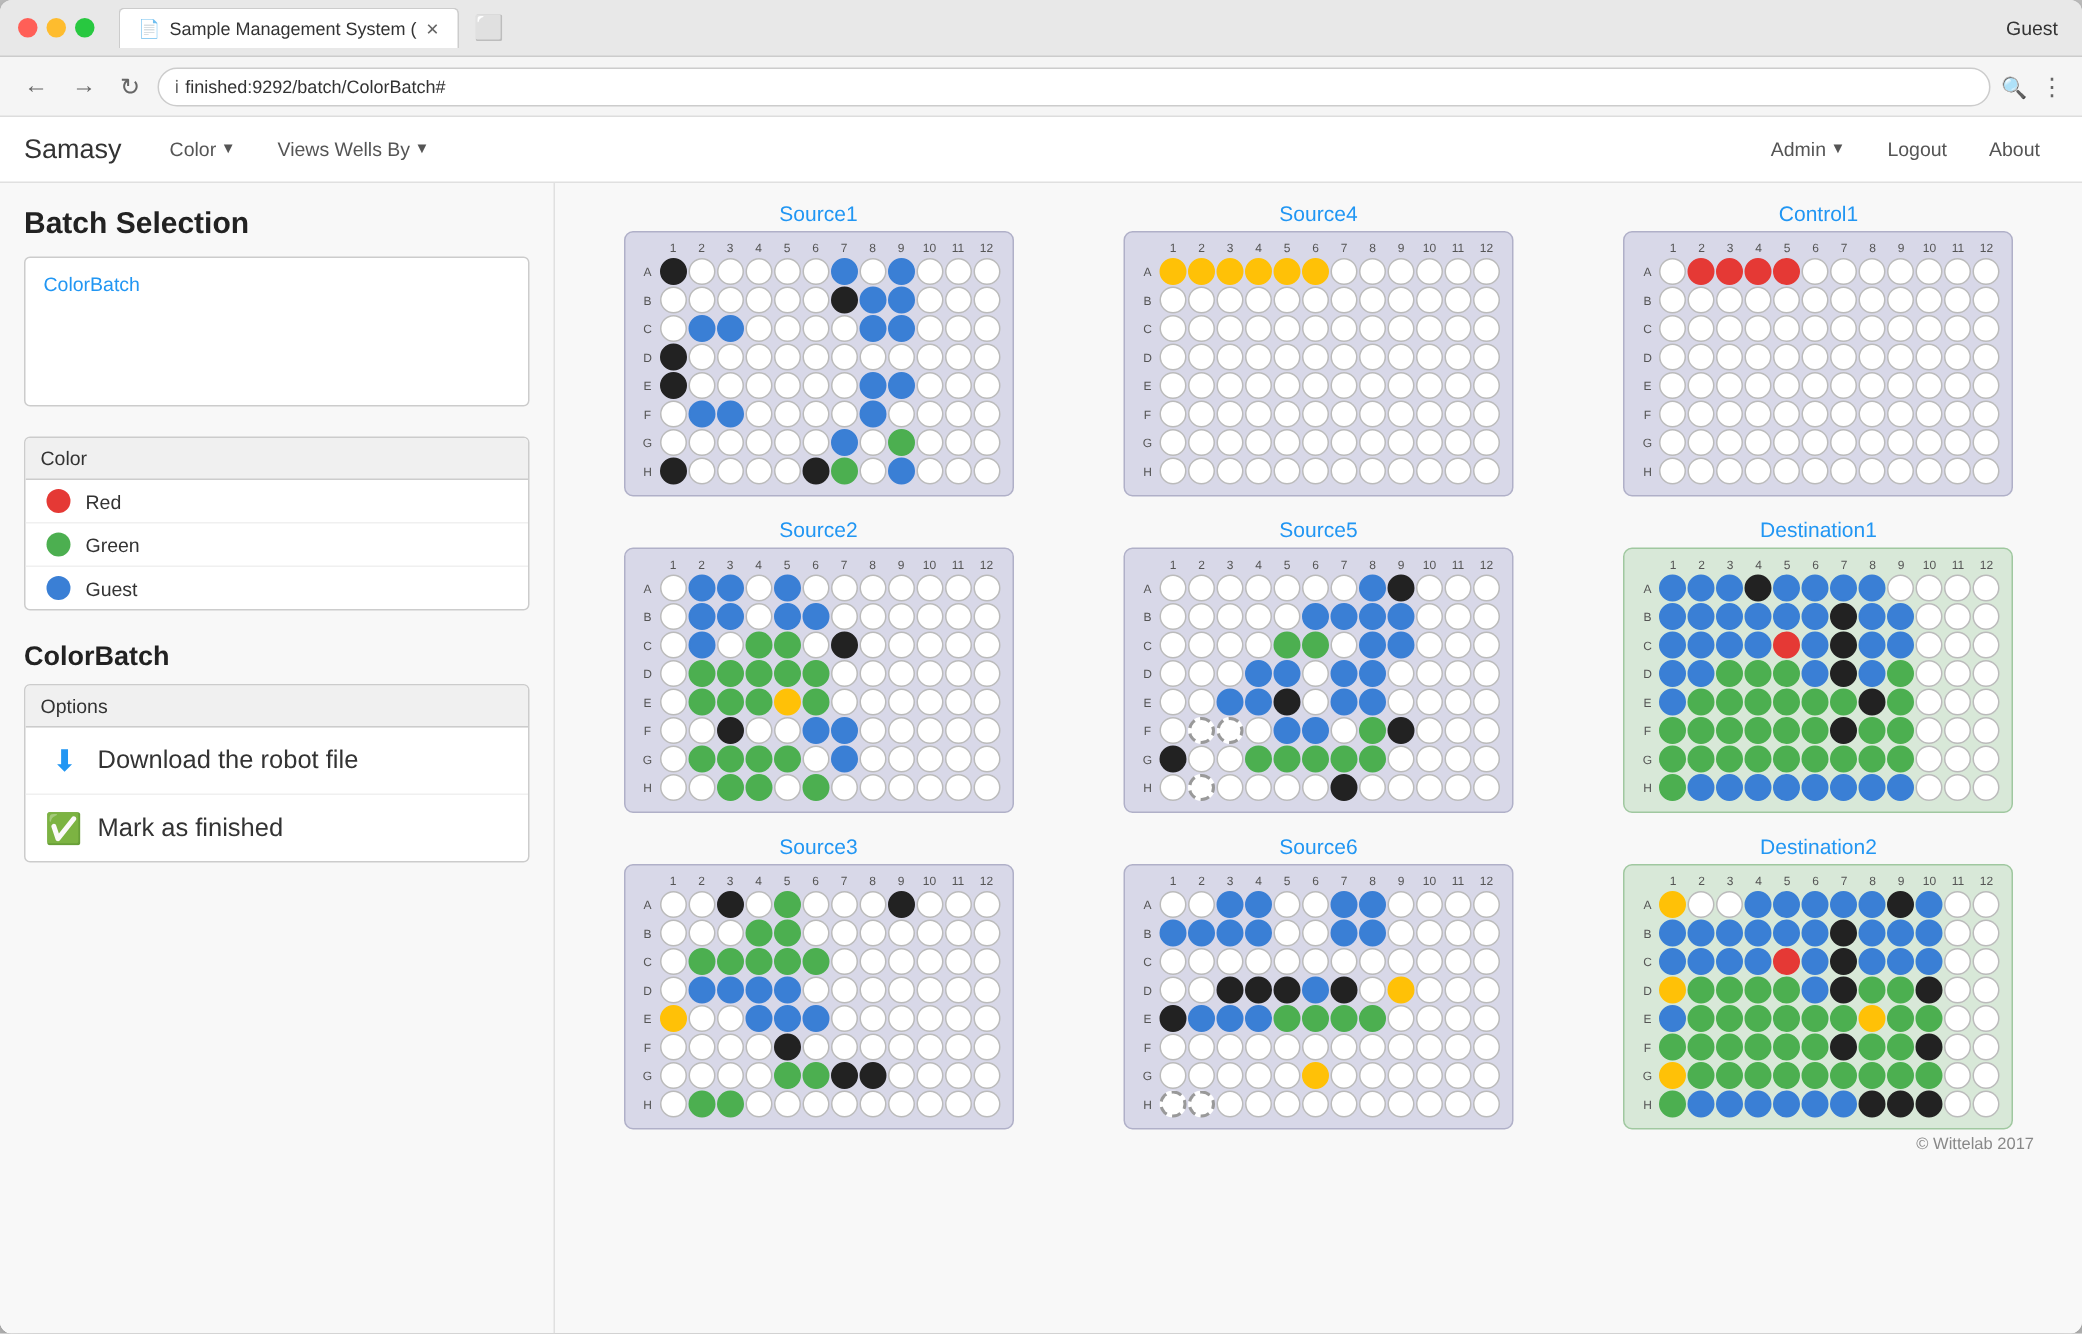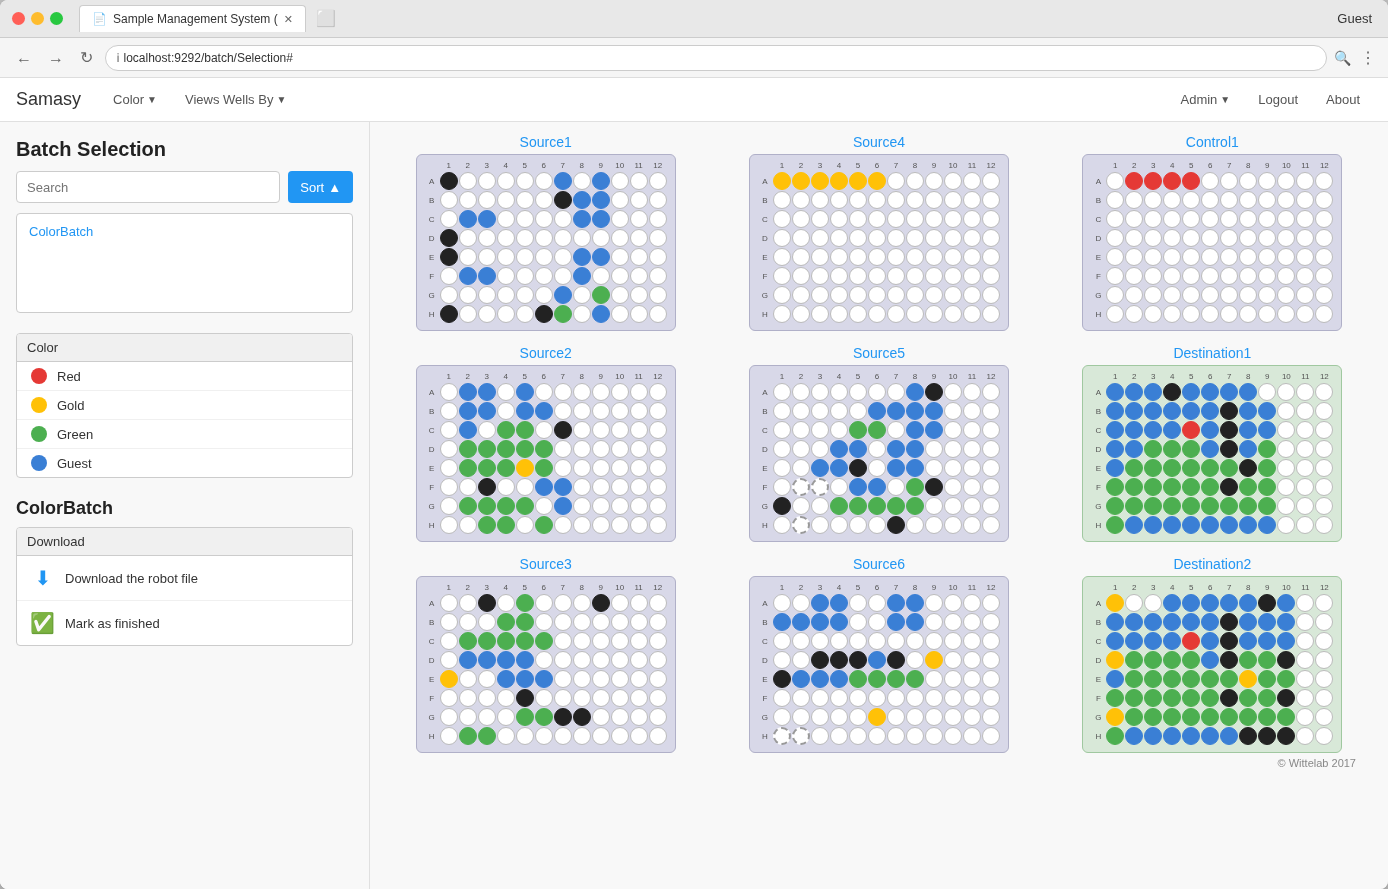--- a/index.html
+++ b/index.html
@@ -54,21 +54,21 @@
     .legend-item:last-child { border-bottom: none; }
     .legend-dot { width: 16px; height: 16px; border-radius: 50%; }
     .legend-label { font-size: 13px; color: #333; }
 
     .colorbatch-title { font-size: 18px; font-weight: 600; color: #222; margin-bottom: 8px; }
     .options-box { border: 1px solid #ccc; border-radius: 4px; background: #fff; overflow: hidden; }
     .options-header { background: #f0f0f0; padding: 6px 10px; font-size: 13px; font-weight: 500; color: #333; border-bottom: 1px solid #ccc; }
     .option-item { display: flex; align-items: center; gap: 10px; padding: 10px 14px; border-bottom: 1px solid #f0f0f0; cursor: pointer; }
     .option-item:last-child { border-bottom: none; }
     .option-icon { width: 24px; height: 24px; display: flex; align-items: center; justify-content: center; }
-    .option-label { font-size: 13px; color: #333; }
+    .option-label { font-size: 17px; color: #333; }
 
     
     .plate-area { flex: 1; overflow-y: auto; padding: 12px 16px; }
     .plate-grid { display: grid; grid-template-columns: repeat(3, 1fr); gap: 14px; }
     .plate-container { display: flex; flex-direction: column; align-items: center; }
     .plate-title { font-size: 14px; color: #2196F3; margin-bottom: 4px; }
     .plate { border-radius: 6px; padding: 6px 8px; }
     .plate-source { background: #d8d8e8; border: 1px solid #b0b0c8; }
     .plate-dest { background: #d8e8d8; border: 1px solid #a0c8a0; }
 
@@ -99,21 +99,21 @@
     </div>
     <span class="title-user">Guest</span>
   </div>
 
   <div class="address-bar">
     <button class="nav-btn">←</button>
     <button class="nav-btn">→</button>
     <button class="nav-btn">↻</button>
     <div class="address-input">
       <span class="address-icon">ℹ</span>
-      <span>localhost:9292/batch/Selection#</span>
+      <span>finished:9292/batch/ColorBatch#</span>
     </div>
     <button class="search-btn">🔍</button>
     <button class="menu-btn">⋮</button>
   </div>
 
   <div class="app-navbar">
     <span class="brand">Samasy</span>
     <div class="nav-menu">
       <div class="nav-item">
         <span>Color</span>
@@ -135,54 +135,43 @@
       <div class="nav-item">
         <span>About</span>
       </div>
     </div>
   </div>
 
   <div class="main-content">
 
     <div class="sidebar">
       <div class="sidebar-section-title">Batch Selection</div>
-      <div class="search-row">
-        <input class="search-input" type="text" placeholder="Search" value="" style="">
-        <button class="sort-btn">
-          <span>Sort</span>
-          <span>▲</span>
-        </button>
-      </div>
       <div class="batch-list">
         <div class="batch-item">ColorBatch</div>
       </div>
 
       <div class="legend-box">
         <div class="legend-header">Color</div>
         <div class="legend-item">
           <div class="legend-dot" style="background:#e53935;"></div>
           <span class="legend-label">Red</span>
-        </div>
-        <div class="legend-item">
-          <div class="legend-dot" style="background:#ffc107;"></div>
-          <span class="legend-label">Gold</span>
         </div>
         <div class="legend-item">
           <div class="legend-dot" style="background:#4caf50;"></div>
           <span class="legend-label">Green</span>
         </div>
         <div class="legend-item">
           <div class="legend-dot" style="background:#3a7fd5;"></div>
           <span class="legend-label">Guest</span>
         </div>
       </div>
 
       <div class="colorbatch-title">ColorBatch</div>
       <div class="options-box">
-        <div class="options-header">Download</div>
+        <div class="options-header">Options</div>
         <div class="option-item">
           <div class="option-icon dl-icon">⬇</div>
           <span class="option-label">Download the robot file</span>
         </div>
         <div class="option-item">
           <div class="option-icon done-icon">✅</div>
           <span class="option-label">Mark as finished</span>
         </div>
       </div>
     </div>

